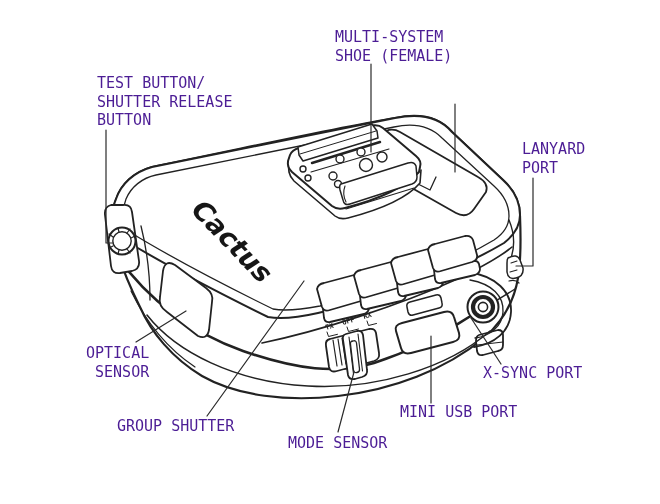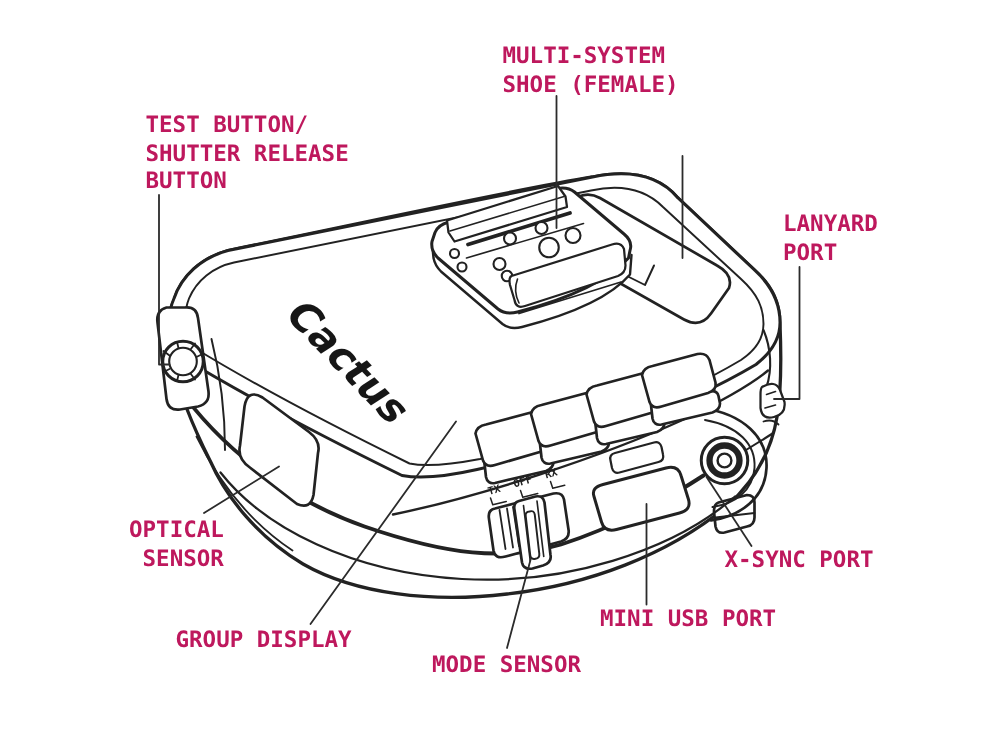--- a/index.html
+++ b/index.html
@@ -1,20 +1,20 @@
 <!DOCTYPE html>
 <html><head>
 <meta charset="utf-8">
 <style>
   html,body{margin:0;padding:0;background:#fff;}
   .stage{position:relative;width:660px;height:504px;background:#ffffff;overflow:hidden;
          font-family:"DejaVu Sans Mono","Liberation Mono",monospace;}
   .stage svg{position:absolute;left:0;top:0;}
   .callout{position:absolute;white-space:pre;font-size:15px;line-height:18.5px;
-           color:#be185d;letter-spacing:0px;font-family:"DejaVu Sans Mono","Liberation Mono",monospace;font-weight:bold;}
+           color:#4c1d95;letter-spacing:0px;font-family:"DejaVu Sans Mono","Liberation Mono",monospace;}
 </style>
 </head>
 <body>
 
 <div class="stage">
 
 <svg width="660" height="504" viewBox="0 0 660 504">
   <g fill="none" stroke="#222222" stroke-linecap="round" stroke-linejoin="round">
 
     <path fill="#ffffff" stroke-width="2.2" d="
@@ -189,18 +189,18 @@
 
 <div class="callout" style="left:97px;top:74px;">TEST BUTTON/
 SHUTTER RELEASE
 BUTTON</div>
 <div class="callout" style="left:335px;top:28px;">MULTI-SYSTEM
 SHOE (FEMALE)</div>
 <div class="callout" style="left:522px;top:140px;">LANYARD
 PORT</div>
 <div class="callout" style="left:86px;top:344px;">OPTICAL
  SENSOR</div>
-<div class="callout" style="left:117px;top:417px;">GROUP DISPLAY</div>
+<div class="callout" style="left:117px;top:417px;">GROUP SHUTTER</div>
 <div class="callout" style="left:288px;top:434px;">MODE SENSOR</div>
 <div class="callout" style="left:400px;top:403px;">MINI USB PORT</div>
 <div class="callout" style="left:483px;top:364px;text-align:center;">X-SYNC PORT</div>
 
 </div>
 
 </body></html>

